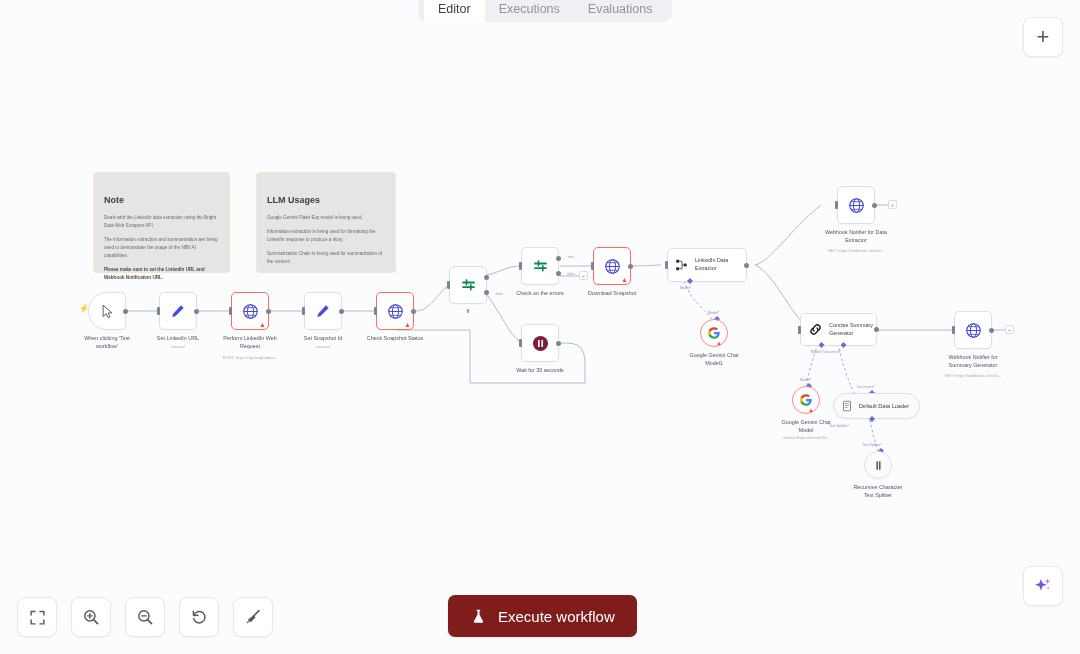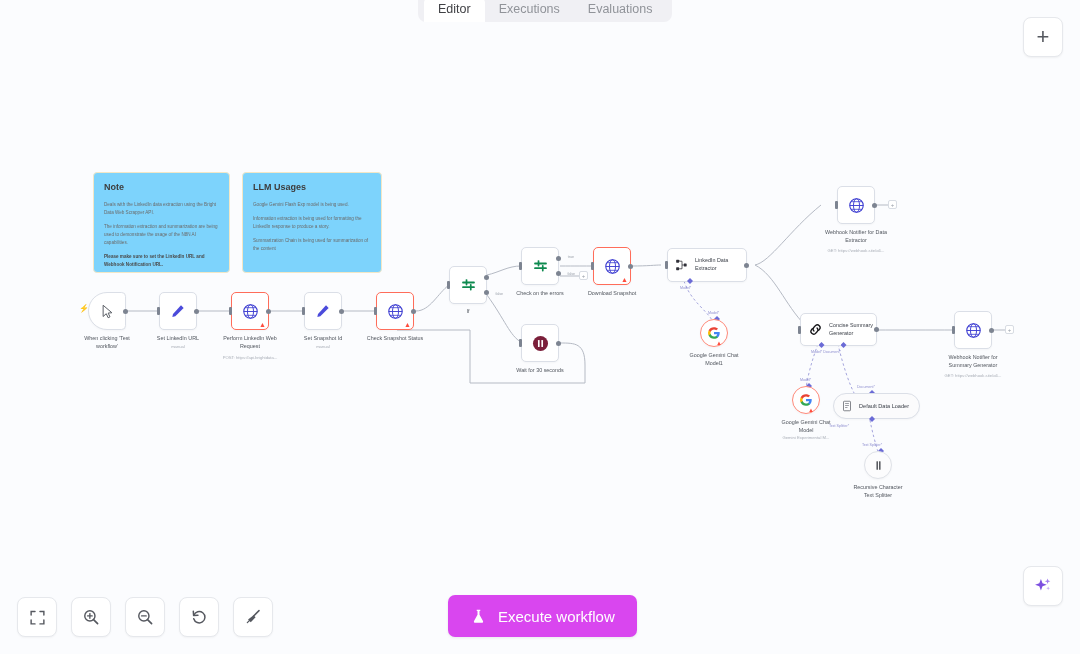--- a/index.html
+++ b/index.html
@@ -43,34 +43,34 @@
     border: 1px solid #e6e8ec; border-radius: 8px;
     display: flex; align-items: center; justify-content: center;
     box-shadow: 0 1px 2px rgba(0,0,0,.04);
   }
   .tool-btn svg { display: block; }
 
   
   #execute-workflow-button {
     position: absolute; left: 448px; bottom: 17px;
     height: 42px; padding: 0 22px;
-    background: #d946ef; color: #fff; border: none; border-radius: 7px;
+    background: #7f1d1d; color: #fff; border: none; border-radius: 7px;
     display: flex; align-items: center; gap: 11px;
     font-size: 15px; font-family: "Liberation Sans", sans-serif;
     box-shadow: 0 1px 3px rgba(0,0,0,.08);
   }
 
   
   #canvas { position: absolute; inset: 0; }
   svg.edges { position: absolute; left: 0; top: 0; width: 1080px; height: 654px; pointer-events: none; }
 
   
   .sticky {
-    position: absolute; background: #7dd3fc; border: 1px solid #f2e7c6;
-    border-radius: 4px; padding: 9px 10px;
+    position: absolute; background: #e5e5e5; border: 1px solid #f2e7c6;
+    border-radius: 4px; padding: 22px 10px;
   }
   .sticky h4 { font-size: 9px; color: #3d3d3d; font-weight: 700; margin-bottom: 9px; }
   .sticky p { font-size: 4.6px; line-height: 1.75; color: #6b6b6b; margin-bottom: 6px; }
   .sticky p.bold { font-weight: 700; color: #4a4a4a; }
 
   
   .node { position: absolute; }
   .node-box {
     width: 38px; height: 38px; background: #fff;
     border: 1px solid #dbdfe7; border-radius: 5px;
@@ -170,21 +170,21 @@
       </g>
     </svg>
 
     <div class="sticky" style="left:93px; top:172px; width:137px; height:101px;">
       <h4>Note</h4>
       <p>Deals with the LinkedIn data extraction using the Bright Data Web Scrapper API.</p>
       <p>The information extraction and summarization are being used to demonstrate the usage of the N8N AI capabilities.</p>
       <p class="bold">Please make sure to set the LinkedIn URL and Webhook Notification URL.</p>
     </div>
 
-    <div class="sticky" style="left:242px; top:172px; width:140px; height:101px;">
+    <div class="sticky" style="left:256px; top:172px; width:140px; height:101px;">
       <h4>LLM Usages</h4>
       <p>Google Gemini Flash Exp model is being used.</p>
       <p>Information extraction is being used for formatting the LinkedIn response to produce a story.</p>
       <p>Summarization Chain is being used for summarization of the content</p>
     </div>
 
     <div class="node" style="left:88px; top:292px;">
       <span class="lightning" style="left:-9px; top:13px;">⚡</span>
       <div class="node-box trigger">
         <svg width="15" height="15" viewBox="0 0 24 24">

